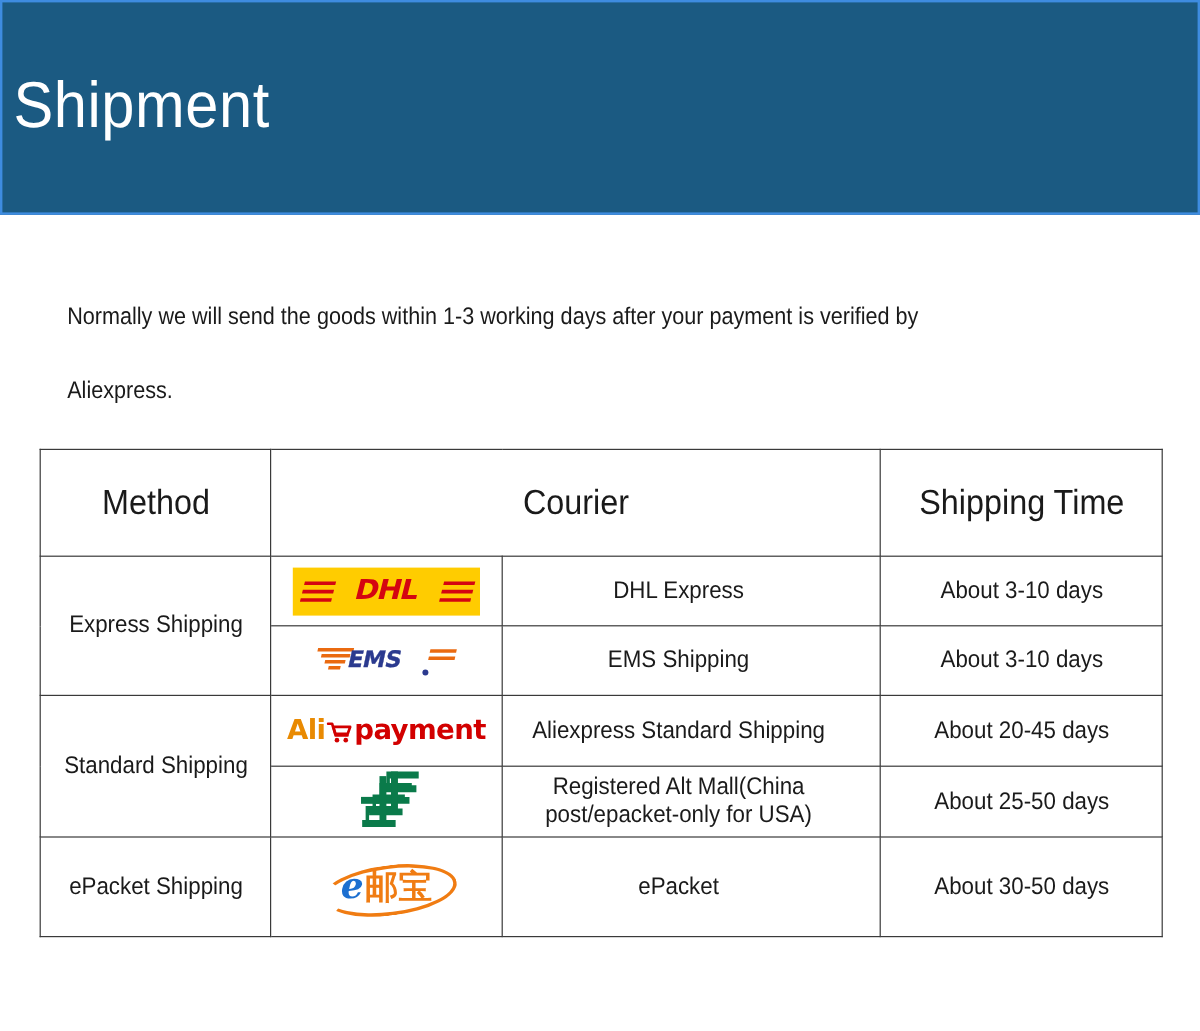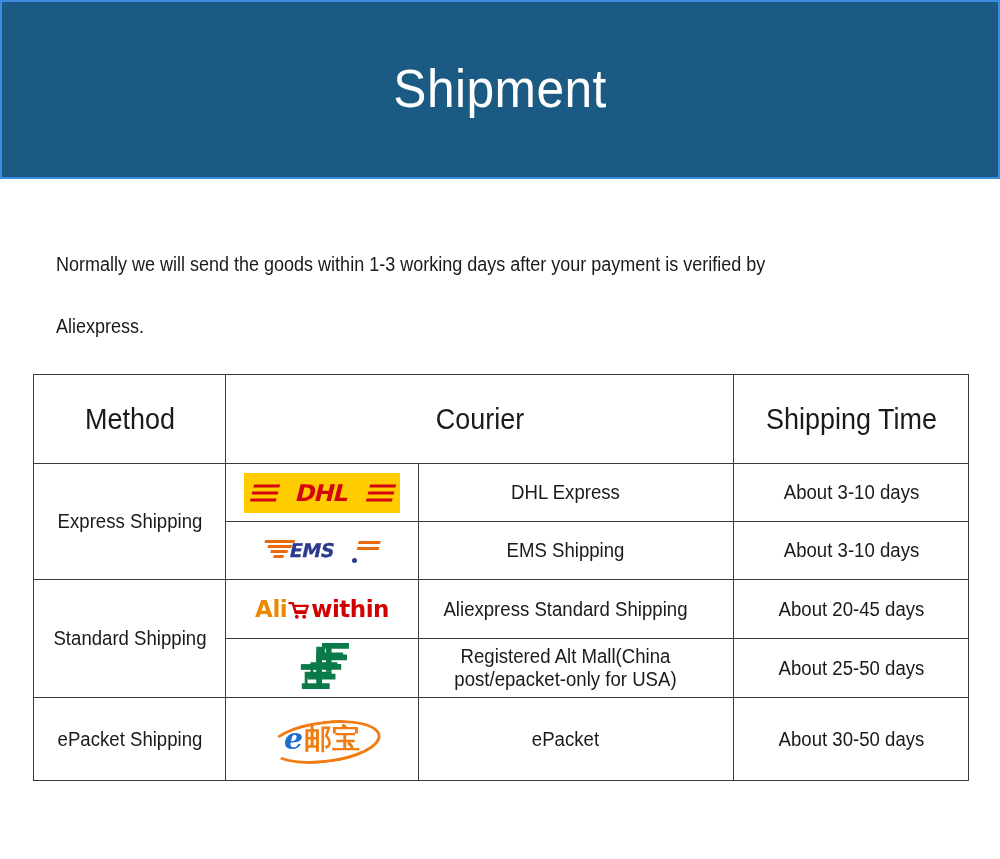--- a/index.html
+++ b/index.html
@@ -22,21 +22,21 @@
     position: absolute;
     left: 0;
     top: 0;
     width: 1000px;
     height: 179px;
     box-sizing: border-box;
     border: 2px solid #3e8ce0;
     background: #1b5a82;
     display: flex;
     align-items: center;
-    justify-content: center;
+    justify-content: flex-start;
   }
   .banner-title {
     color: #ffffff;
     font-size: 54px;
     font-weight: 400;
     letter-spacing: 0.5px;
     font-family: "Liberation Sans", "DejaVu Sans", sans-serif;
     transform: scaleX(0.92);
     line-height: 1;
     margin-top: -4px;
@@ -361,21 +361,21 @@
           <div class="alix">
             <span class="alix-ali">Ali</span>
             <span class="alix-cart">
               <svg viewBox="0 0 24 24" width="22" height="22" aria-hidden="true">
                 <path d="M1.5 4.5 H5.2 L8.4 15.2 H19.2" fill="none" stroke="#d20000" stroke-width="2.4" stroke-linecap="round" stroke-linejoin="round"></path>
                 <path d="M6.3 7.4 H21.6 L19.4 13.6 H8.2 Z" fill="none" stroke="#d20000" stroke-width="2.4" stroke-linejoin="round"></path>
                 <circle cx="9.6" cy="19.4" r="2.1" fill="#d20000"></circle>
                 <circle cx="17.6" cy="19.4" r="2.1" fill="#d20000"></circle>
               </svg>
             </span>
-            <span class="alix-rest">within</span>
+            <span class="alix-rest">payment</span>
           </div>
         </div>
       </td>
       <td class="name-cell">Aliexpress Standard Shipping</td>
       <td class="time-cell">About 20-45 days</td>
     </tr>
 
     <tr class="row-h-58">
       <td class="logo-cell">
         <div class="logo-wrap">

